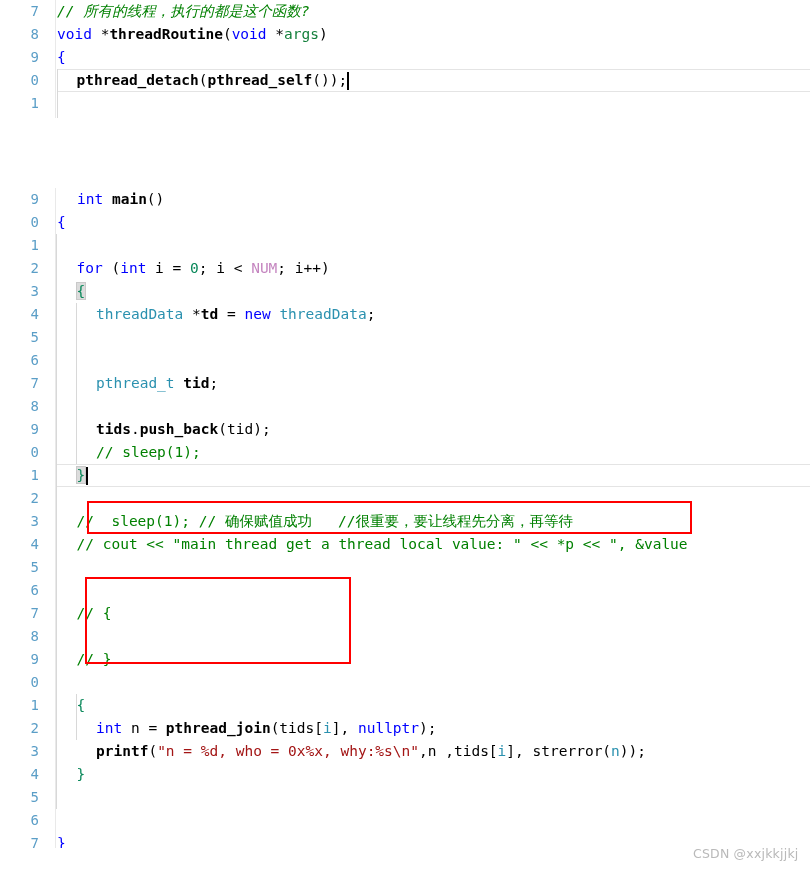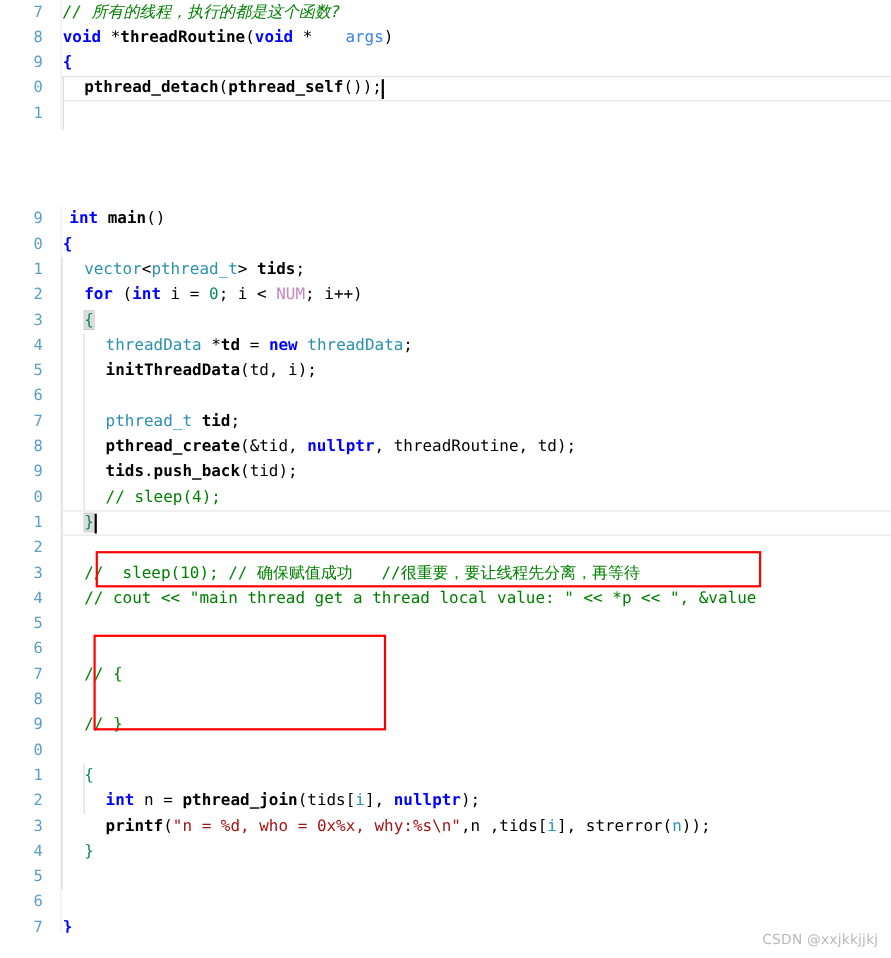--- a/index.html
+++ b/index.html
@@ -89,29 +89,29 @@
     background: #000000;
     height: 18px;
   }
 
   .brace-hl {
     background: #dcdcdc;
     outline: 1px solid #c9c9c9;
   }
 
   
-  .k   { color: #0000ff; font-weight: bold; }            
+  .k   { color: #0000ff; }            
   .ty  { color: #2b91af; }            
   .id  { color: #000000; font-weight: bold; }            
   .num { color: #09885a; }            
   .str { color: #a31515; }            
   .cmt { color: #008000; }            
   .mac { color: #c586c0; }            
   .pun { color: #000000; }
-  .prm { color: #3b82f6; margin-left: 30px; }            
+  .prm { color: #15803d; }            
   .grn { color: #09885a; }            
 
   
   .redbox {
     position: absolute;
     border: 2.5px solid #ff0000;
     background: transparent;
     pointer-events: none;
   }
 
@@ -139,35 +139,35 @@
         <div class="code-line" style="top: 69px; position: absolute; left: 0px; right: 0px;"><div class="cur-line-band" style="top: 0px;"></div><div class="gutter">0</div><div class="code-text" style="left: 76.5px;"><span class="id">pthread_detach</span><span class="pun">(</span><span class="id">pthread_self</span><span class="pun">())</span><span class="pun">;</span></div><div class="caret" style="left: 347.2px; top: 3px;"></div></div>
         <div class="code-line" style="top: 92px; position: absolute; left: 0px; right: 0px;"><div class="gutter">1</div><div class="code-text" style="left: 76.5px;"></div></div>
         <div class="code-line" style="top: 115px; position: absolute; left: 0px; right: 0px;"><div class="gutter">2</div><div class="code-text" style="left: 96px;"></div></div>
       </div>
   <div class="indent-guide" style="left: 57px; top: 69px; height: 69px;"></div>
     </div>
 
   <div class="panel" id="main-panel" style="top:188px; width:810px; height:660px;">
     <div class="gutter-rule" style="top:0; height:660px;"></div>
     <div id="main-lines">
-        <div class="code-line" style="top: 0px; position: absolute; left: 0px; right: 0px;"><div class="gutter">9</div><div class="code-text" style="left: 43px; padding-left: 20px;"><span class="k">int</span><span class="pun"> </span><span class="id">main</span><span class="pun">()</span></div></div>
+        <div class="code-line" style="top: 0px; position: absolute; left: 0px; right: 0px;"><div class="gutter">9</div><div class="code-text" style="left: 57px; padding-left: 20px;"><span class="k">int</span><span class="pun"> </span><span class="id">main</span><span class="pun">()</span></div></div>
         <div class="code-line" style="top: 23px; position: absolute; left: 0px; right: 0px;"><div class="gutter">0</div><div class="code-text" style="left: 57px;"><span class="k">{</span></div></div>
-        <div class="code-line" style="top: 46px; position: absolute; left: 0px; right: 0px;"><div class="gutter">1</div><div class="code-text" style="left: 76.5px;"><span class="ty">vector</span><span class="pun">&lt;</span><span class="ty">pthread_t</span><span class="pun">&gt; </span><span class="id">tids</span><span class="pun">;</span></div></div>
+        <div class="code-line" style="top: 46px; position: absolute; left: 0px; right: 0px;"><div class="gutter">1</div></div>
         <div class="code-line" style="top: 69px; position: absolute; left: 0px; right: 0px;"><div class="gutter">2</div><div class="code-text" style="left: 76.5px;"><span class="k">for</span><span class="pun"> (</span><span class="k">int</span><span class="pun"> i = </span><span class="num">0</span><span class="pun">; i &lt; </span><span class="mac">NUM</span><span class="pun">; i++)</span></div></div>
         <div class="code-line" style="top: 92px; position: absolute; left: 0px; right: 0px;"><div class="gutter">3</div><div class="code-text" style="left: 76.5px;"><span class="grn brace-hl">{</span></div></div>
         <div class="code-line" style="top: 115px; position: absolute; left: 0px; right: 0px;"><div class="gutter">4</div><div class="code-text" style="left: 96px;"><span class="ty">threadData</span><span class="pun"> *</span><span class="id">td</span><span class="pun"> = </span><span class="k">new</span><span class="pun"> </span><span class="ty">threadData</span><span class="pun">;</span></div></div>
-        <div class="code-line" style="top: 138px; position: absolute; left: 0px; right: 0px;"><div class="gutter">5</div><div class="code-text" style="left: 96px;"><span class="id">initThreadData</span><span class="pun">(</span><span class="pun">td, i)</span><span class="pun">;</span></div></div>
+        <div class="code-line" style="top: 138px; position: absolute; left: 0px; right: 0px;"><div class="gutter">5</div></div>
         <div class="code-line" style="top: 161px; position: absolute; left: 0px; right: 0px;"><div class="gutter">6</div><div class="code-text" style="left: 96px;"></div></div>
         <div class="code-line" style="top: 184px; position: absolute; left: 0px; right: 0px;"><div class="gutter">7</div><div class="code-text" style="left: 96px;"><span class="ty">pthread_t</span><span class="pun"> </span><span class="id">tid</span><span class="pun">;</span></div></div>
-        <div class="code-line" style="top: 207px; position: absolute; left: 0px; right: 0px;"><div class="gutter">8</div><div class="code-text" style="left: 96px;"><span class="id">pthread_create</span><span class="pun">(&amp;tid, </span><span class="k">nullptr</span><span class="pun">, threadRoutine, td)</span><span class="pun">;</span></div></div>
+        <div class="code-line" style="top: 207px; position: absolute; left: 0px; right: 0px;"><div class="gutter">8</div></div>
         <div class="code-line" style="top: 230px; position: absolute; left: 0px; right: 0px;"><div class="gutter">9</div><div class="code-text" style="left: 96px;"><span class="id">tids</span><span class="pun">.</span><span class="id">push_back</span><span class="pun">(tid)</span><span class="pun">;</span></div></div>
-        <div class="code-line" style="top: 253px; position: absolute; left: 0px; right: 0px;"><div class="gutter">0</div><div class="code-text" style="left: 96px;"><span class="cmt">// sleep(4);</span></div></div>
+        <div class="code-line" style="top: 253px; position: absolute; left: 0px; right: 0px;"><div class="gutter">0</div><div class="code-text" style="left: 96px;"><span class="cmt">// sleep(1);</span></div></div>
         <div class="code-line" style="top: 276px; position: absolute; left: 0px; right: 0px;"><div class="cur-line-band" style="top: 0px;"></div><div class="gutter">1</div><div class="code-text" style="left: 76.5px;"><span class="grn brace-hl">}</span></div><div class="caret" style="left: 86.2px; top: 3px;"></div></div>
         <div class="code-line" style="top: 299px; position: absolute; left: 0px; right: 0px;"><div class="gutter">2</div><div class="code-text" style="left: 76.5px;"></div></div>
-        <div class="code-line" style="top: 322px; position: absolute; left: 0px; right: 0px;"><div class="gutter">3</div><div class="code-text" style="left: 76.5px;"><span class="cmt">//  sleep(10); // 确保赋值成功   //很重要，要让线程先分离，再等待</span></div></div>
+        <div class="code-line" style="top: 322px; position: absolute; left: 0px; right: 0px;"><div class="gutter">3</div><div class="code-text" style="left: 76.5px;"><span class="cmt">//  sleep(1); // 确保赋值成功   //很重要，要让线程先分离，再等待</span></div></div>
         <div class="code-line" style="top: 345px; position: absolute; left: 0px; right: 0px;"><div class="gutter">4</div><div class="code-text" style="left: 76.5px;"><span class="cmt">// cout &lt;&lt; "main thread get a thread local value: " &lt;&lt; *p &lt;&lt; ", &amp;value</span></div></div>
         <div class="code-line" style="top: 368px; position: absolute; left: 0px; right: 0px;"><div class="gutter">5</div><div class="code-text" style="left: 76.5px;"></div></div>
         <div class="code-line" style="top: 391px; position: absolute; left: 0px; right: 0px;"><div class="gutter">6</div></div>
         <div class="code-line" style="top: 414px; position: absolute; left: 0px; right: 0px;"><div class="gutter">7</div><div class="code-text" style="left: 76.5px;"><span class="cmt">// {</span></div></div>
         <div class="code-line" style="top: 437px; position: absolute; left: 0px; right: 0px;"><div class="gutter">8</div></div>
         <div class="code-line" style="top: 460px; position: absolute; left: 0px; right: 0px;"><div class="gutter">9</div><div class="code-text" style="left: 76.5px;"><span class="cmt">// }</span></div></div>
         <div class="code-line" style="top: 483px; position: absolute; left: 0px; right: 0px;"><div class="gutter">0</div></div>
         <div class="code-line" style="top: 506px; position: absolute; left: 0px; right: 0px;"><div class="gutter">1</div><div class="code-text" style="left: 76.5px;"><span class="grn">{</span></div></div>
         <div class="code-line" style="top: 529px; position: absolute; left: 0px; right: 0px;"><div class="gutter">2</div><div class="code-text" style="left: 96px;"><span class="k">int</span><span class="pun"> n = </span><span class="id">pthread_join</span><span class="pun">(tids[</span><span class="ty">i</span><span class="pun">], </span><span class="k">nullptr</span><span class="pun">)</span><span class="pun">;</span></div></div>
         <div class="code-line" style="top: 552px; position: absolute; left: 0px; right: 0px;"><div class="gutter">3</div><div class="code-text" style="left: 96px;"><span class="id">printf</span><span class="pun">(</span><span class="str">"n = %d, who = 0x%x, why:%s\n"</span><span class="pun">,n ,tids[</span><span class="ty">i</span><span class="pun">], strerror(</span><span class="ty">n</span><span class="pun">))</span><span class="pun">;</span></div></div>

